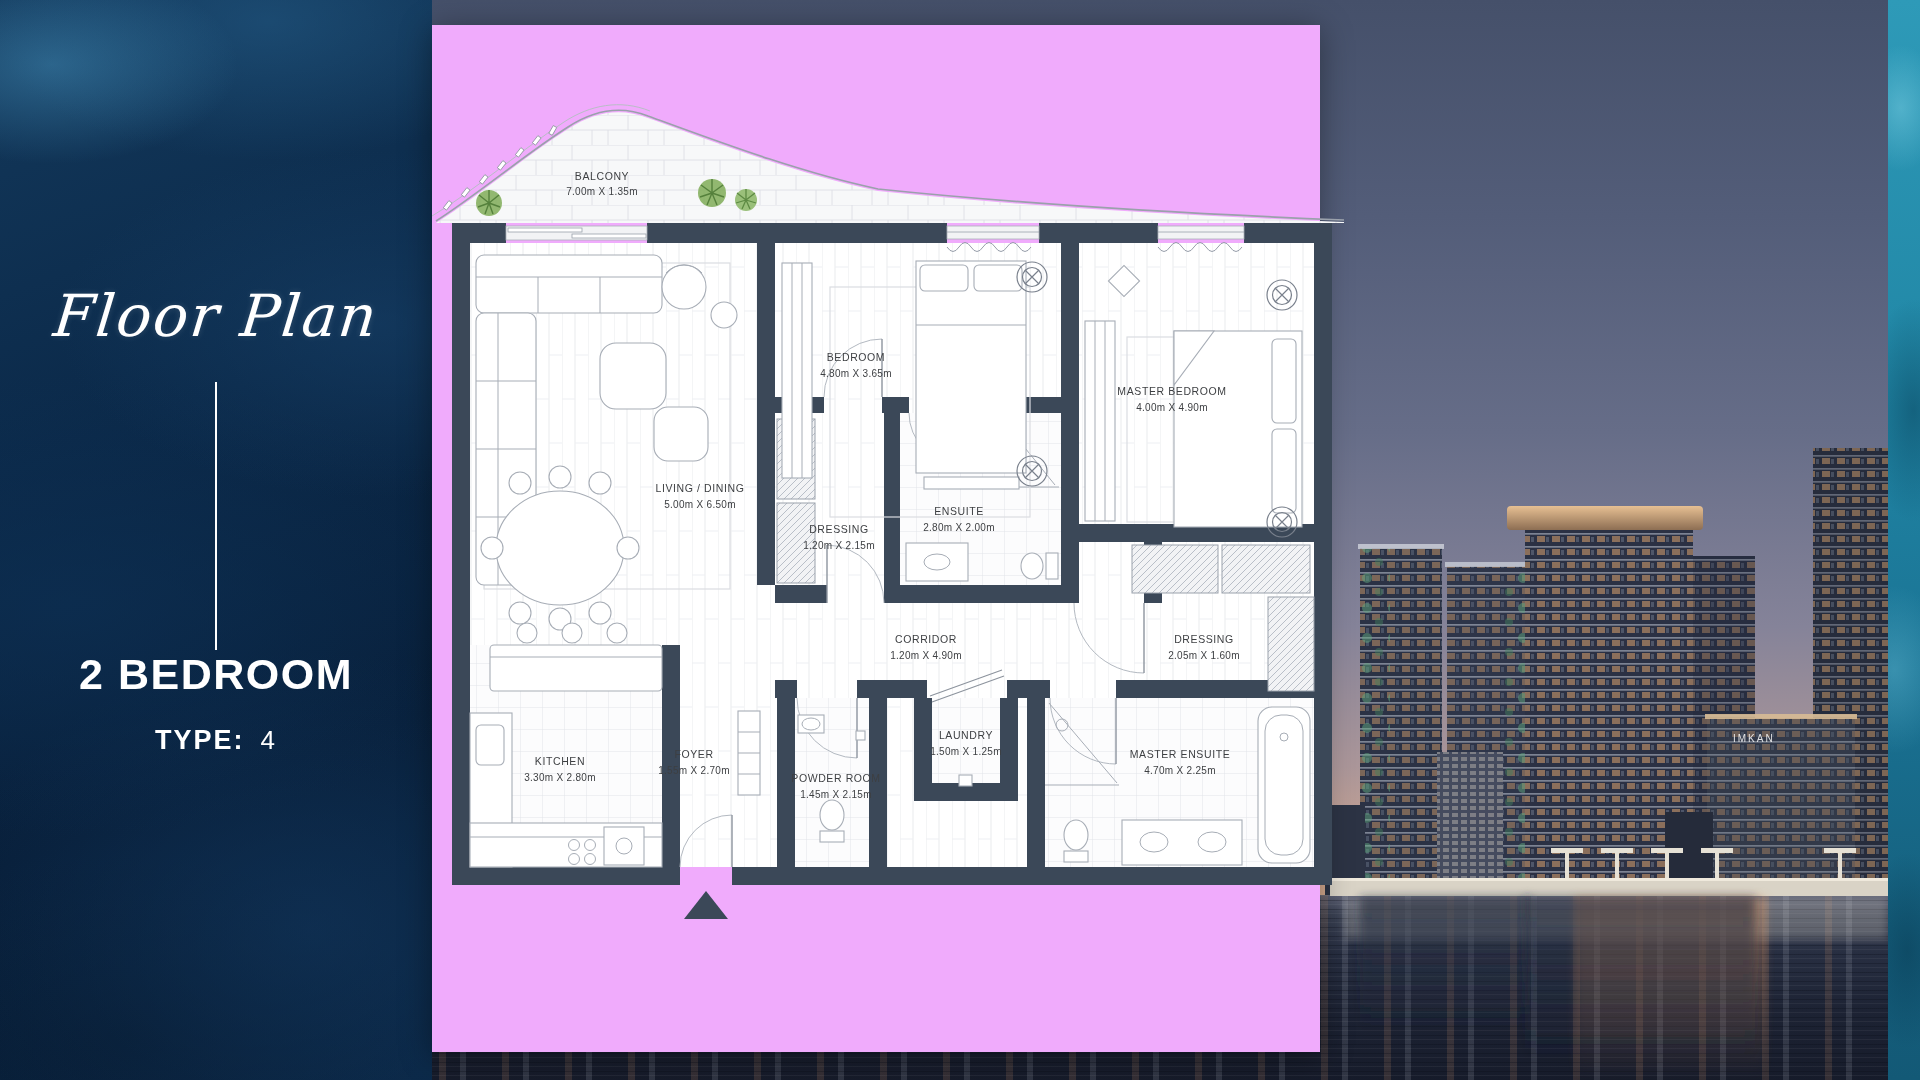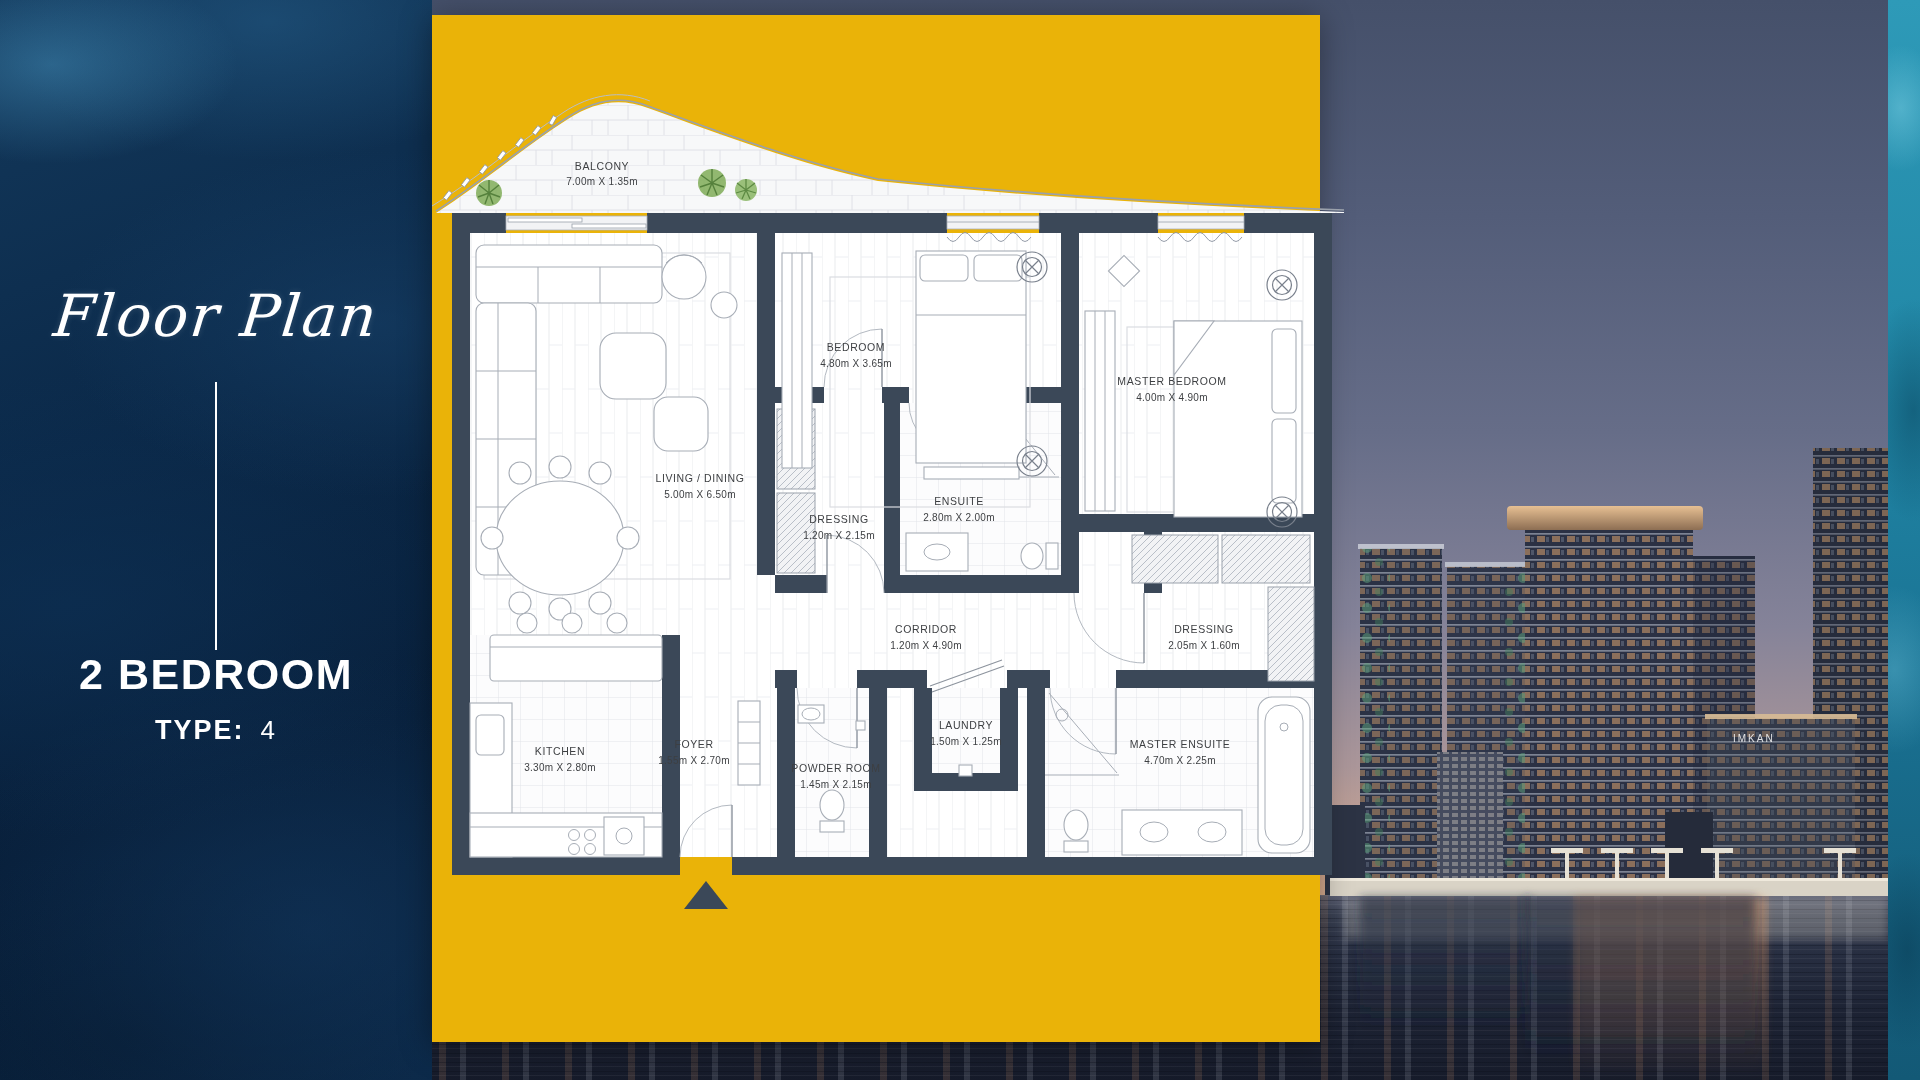--- a/index.html
+++ b/index.html
@@ -26,35 +26,35 @@
       radial-gradient(520px 280px at 88% 30%, rgba(24,66,106,.55), rgba(24,66,106,0) 62%),
       radial-gradient(640px 330px at 16% 56%, rgba(13,48,84,.65), rgba(13,48,84,0) 70%),
       radial-gradient(560px 420px at 72% 86%, rgba(18,54,92,.6), rgba(18,54,92,0) 66%),
       radial-gradient(420px 260px at 30% 96%, rgba(7,26,48,.8), rgba(7,26,48,0) 70%),
       linear-gradient(160deg,#13395c 0%,#0b2949 38%,#081f3a 70%,#0a2644 100%);}
   .panel .inner{position:absolute;left:0;top:0;width:100%;display:flex;flex-direction:column;align-items:center;}
   .script{margin-top:282px;font-family:"DejaVu Serif",serif;font-style:italic;font-weight:400;
     font-size:58px;letter-spacing:2px;transform:skewX(-6deg);text-shadow:0 0 6px rgba(255,255,255,.15);}
   .divider{margin-top:32px;width:2px;height:268px;background:#fff;}
   .unitname{font-size:43px;font-weight:700;letter-spacing:1.5px;}
-  .typerow{margin-top:16px;font-size:27px;letter-spacing:2px;display:flex;gap:16px;align-items:baseline;}
+  .typerow{margin-top:26px;font-size:27px;letter-spacing:2px;display:flex;gap:16px;align-items:baseline;}
   .typerow .t{font-weight:700;}
   .typerow .v{font-weight:400;font-size:26px;}
 
   
   .teal{position:absolute;left:1888px;top:0;width:32px;height:1080px;z-index:4;
     background:
       radial-gradient(60px 90px at 40% 10%, rgba(140,220,238,.4), rgba(140,220,238,0) 70%),
       radial-gradient(70px 160px at 80% 38%, rgba(10,70,96,.55), rgba(10,70,96,0) 70%),
       radial-gradient(80px 120px at 20% 62%, rgba(120,205,228,.33), rgba(120,205,228,0) 70%),
       radial-gradient(70px 140px at 60% 88%, rgba(8,56,80,.5), rgba(8,56,80,0) 70%),
       linear-gradient(180deg,#2e9ab8 0%,#2187a6 35%,#1a7394 62%,#15607e 86%,#135976 100%);}
 
   
-  .card{position:absolute;left:432px;top:15px;width:888px;height:1027px;background:#eab308;z-index:5;
+  .card{position:absolute;left:432px;top:25px;width:888px;height:1027px;background:#f0abfc;z-index:5;
     box-shadow:0 4px 30px rgba(0,0,0,.38);}
   .card svg{display:block;}
 
   
   .wall{fill:#3b4858;}
   .furn{fill:#ffffff;stroke:#a7adb6;stroke-width:1.1;}
   .thin{fill:none;stroke:#a7adb6;stroke-width:1;}
   .rug{fill:none;stroke:#dadde1;stroke-width:1.2;}
   .arc{fill:none;stroke:#b3b9c1;stroke-width:1;}
   .leaf{stroke:#8d949e;stroke-width:1.4;}

